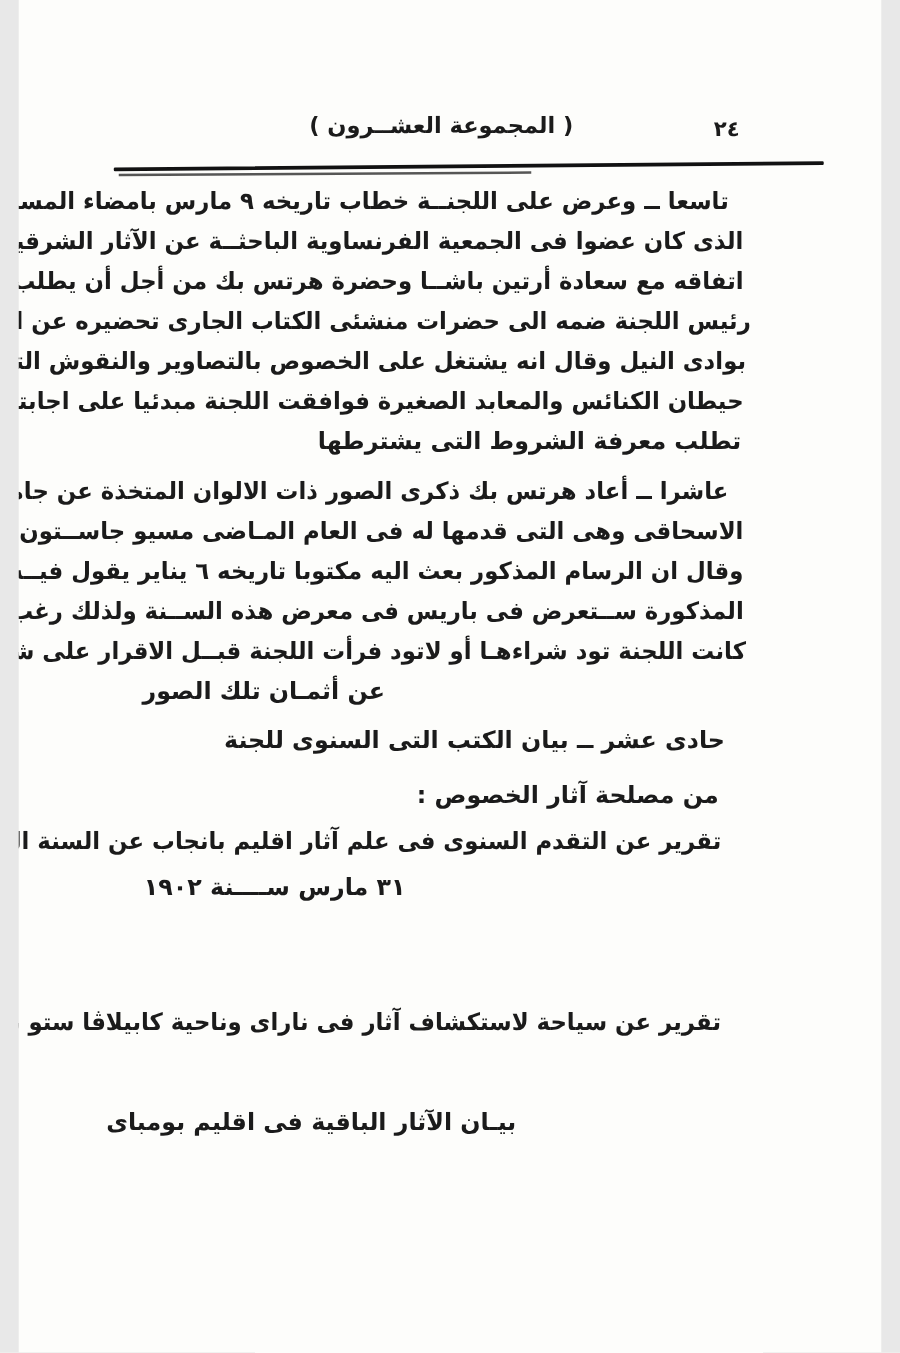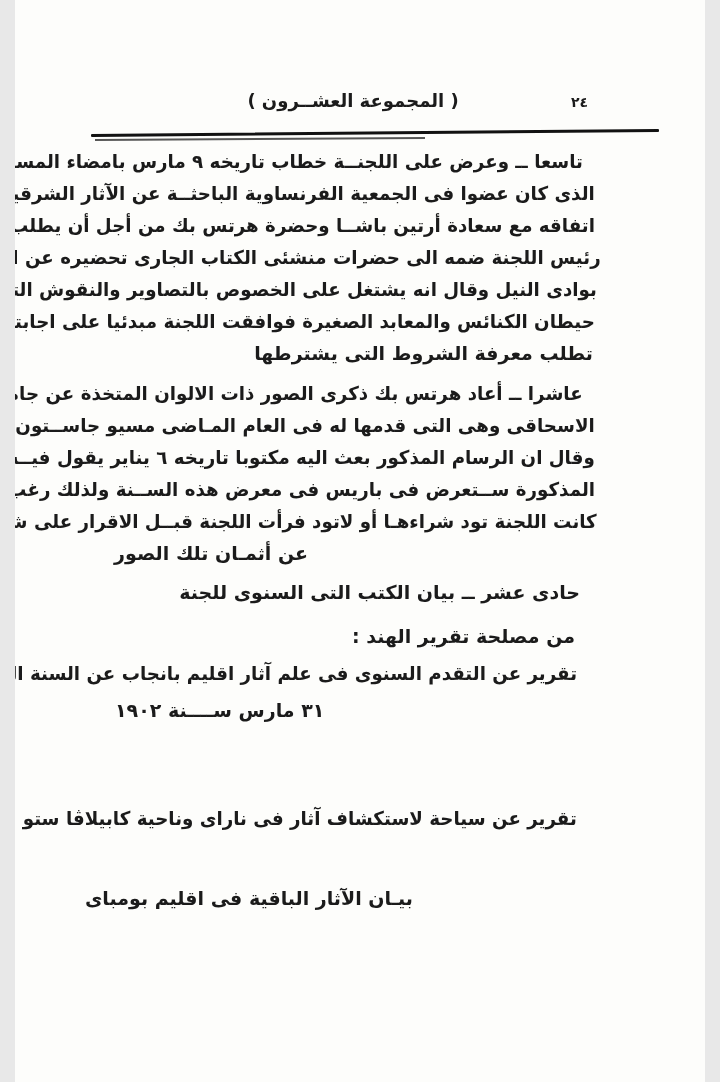--- a/index.html
+++ b/index.html
@@ -14,21 +14,21 @@
     -webkit-font-smoothing:antialiased;
   }
   
   .hdr-title{
     position:absolute;top:90px;left:228px;width:220px;
     direction:rtl;text-align:center;white-space:nowrap;
     font-size:18px;font-weight:700;letter-spacing:.3px;
   }
   .hdr-num{
     position:absolute;top:94px;left:556px;
-    font-size:14px;font-weight:700;direction:rtl;
+    font-size:17px;font-weight:700;direction:rtl;
   }
   .rule-main{
     position:absolute;top:129px;left:76px;width:568px;height:3px;
     background:#121212;transform:rotate(-0.5deg);transform-origin:right center;
     border-radius:1px;
   }
   .rule-thin{
     position:absolute;top:137px;left:80px;width:330px;height:2px;
     background:#2c2c2c;transform:rotate(-0.35deg);transform-origin:right center;
     opacity:.8;
@@ -61,20 +61,20 @@
   <div class="ln" style="top:339px;right:112px;margin-left:18px;">تطلب معرفة الشروط التى يشترطها</div>
 
   <div class="ln w" style="top:379px;right:122px;">عاشرا ــ أعاد هرتس بك ذكرى الصور ذات الالوان المتخذة عن جامع قجماس</div>
   <div class="ln w" style="top:411px;right:110px;">الاسحاقى وهى التى قدمها له فى العام المـاضى مسيو جاســتون مونيه المهندس</div>
   <div class="ln w" style="top:443px;right:110px;">وقال ان الرسام المذكور بعث اليه مكتوبا تاريخه ٦ يناير يقول فيــه ان الصور</div>
   <div class="ln w" style="top:475px;right:110px;">المذكورة ســتعرض فى باريس فى معرض هذه الســنة ولذلك رغب معرفة ماذا</div>
   <div class="ln w" style="top:507px;right:108px;">كانت اللجنة تود شراءهـا أو لاتود فرأت اللجنة قبــل الاقرار على شئ ما أن تسأله</div>
   <div class="ln" style="top:539px;right:397px;margin-left:17px;">عن أثمـان تلك الصور</div>
 
   <div class="ln" style="top:578px;right:125px;">حادى عشر ــ بيان الكتب التى السنوى للجنة</div>
-  <div class="ln" style="top:622px;right:130px;">من مصلحة تقرير الهند :</div>
+  <div class="ln" style="top:622px;right:130px;">من مصلحة آثار الخصوص :</div>
 
   <div class="ln w" style="top:659px;right:128px;">تقرير عن التقدم السنوى فى علم آثار اقليم بانجاب عن السنة المنتهية لغـاية</div>
   <div class="ln" style="top:696px;left:100px;">٣١ مارس ســــنة ١٩٠٢</div>
   <div class="ln w" style="top:804px;right:128px;">تقرير عن سياحة لاستكشاف آثار فى ناراى وناحية كابيلاڤا ستو بنيبال</div>
   <div class="ln" style="top:884px;right:292px;">بيـان الآثار الباقية فى اقليم بومباى</div>
 
 </div>
 
 </body></html>

